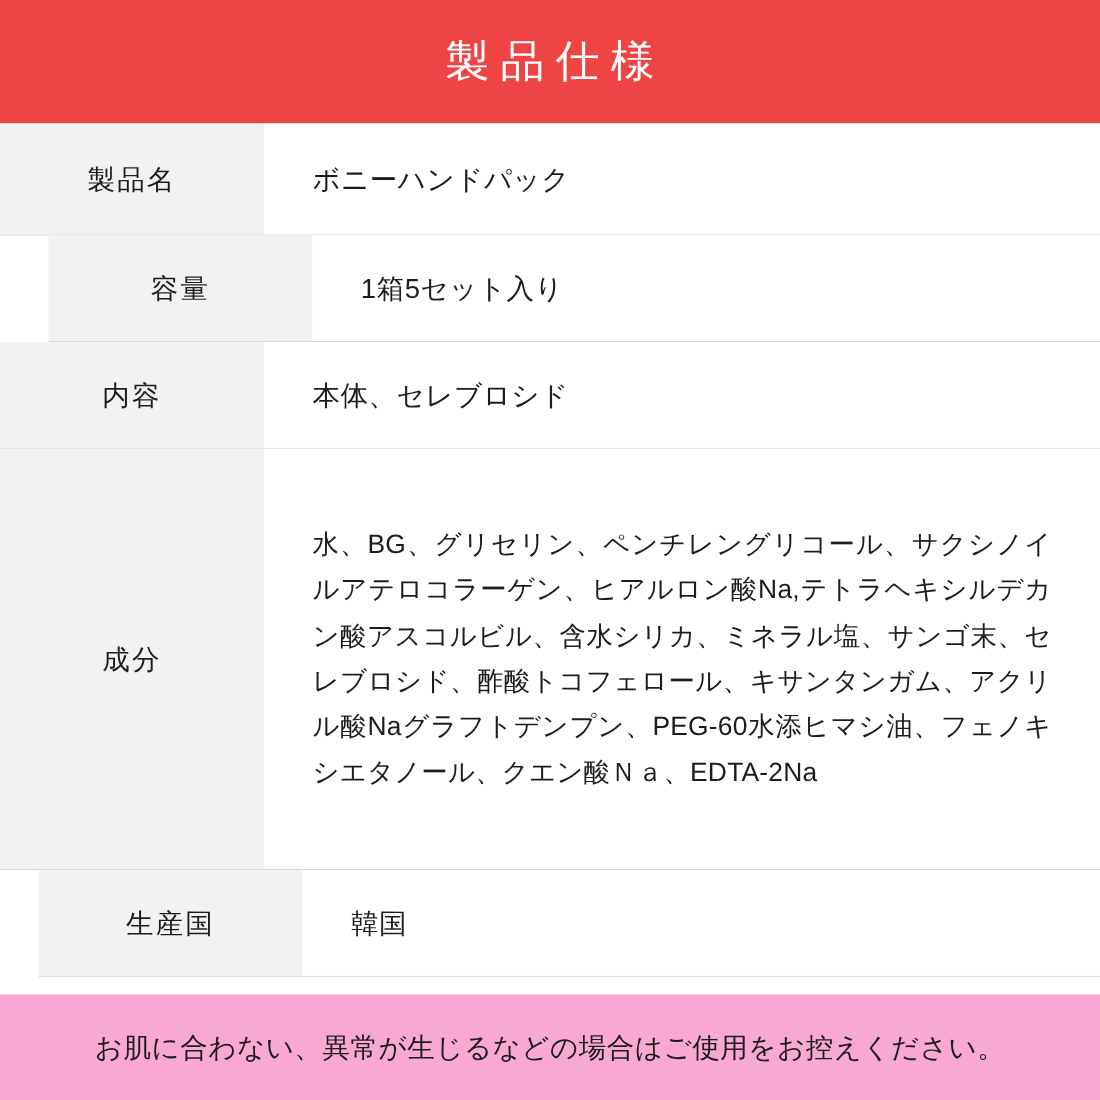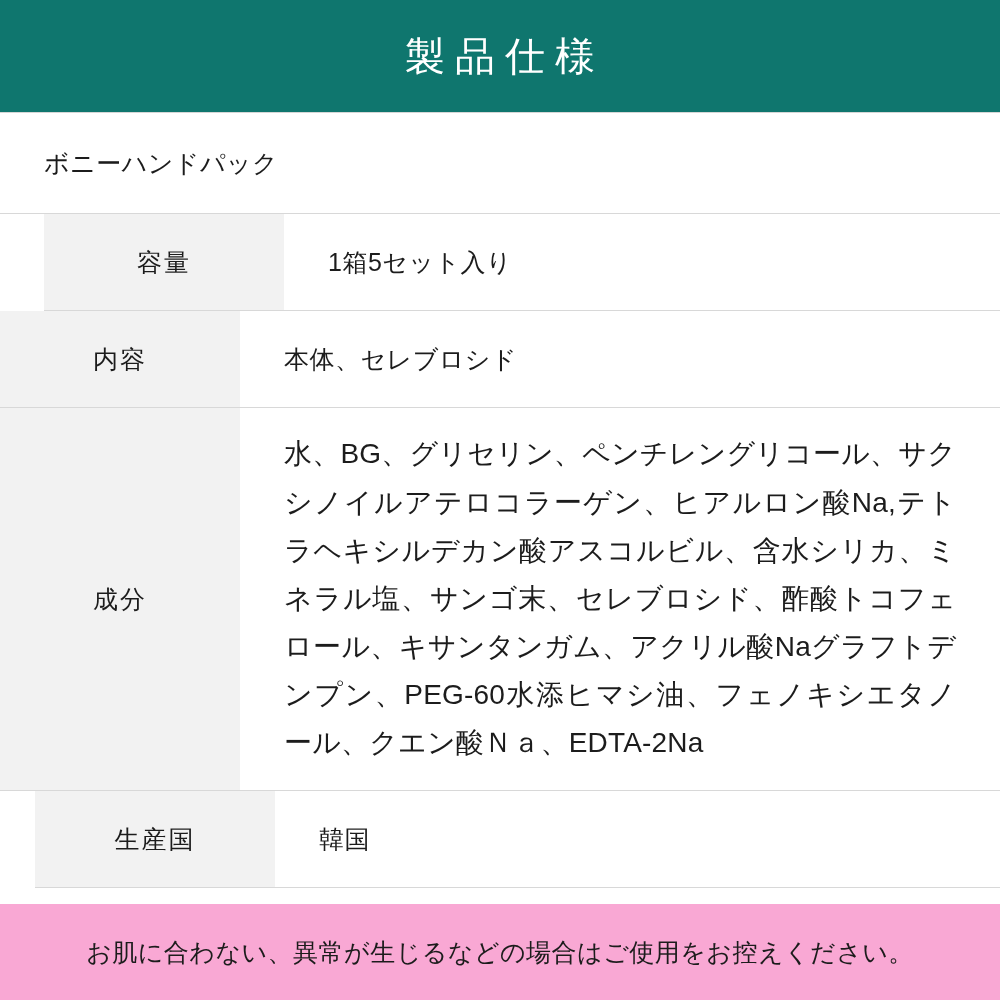--- a/index.html
+++ b/index.html
@@ -20,21 +20,21 @@
     height: 1000px;
     box-sizing: border-box;
     display: flex;
     flex-direction: column;
     background: #ffffff;
   }
 
   
   .spec-header {
     height: 112px;
-    background: #0f766e;
+    background: #ef4444;
     color: #ffffff;
     display: flex;
     align-items: center;
     justify-content: center;
     flex: 0 0 auto;
   }
   .spec-header-title {
     font-size: 40px;
     letter-spacing: 10px;
     font-weight: 400;
@@ -86,21 +86,21 @@
   .row-volume  { height: 96px; margin-left: 44px; }
   .row-content { height: 96px; }
   .row-country { height: 96px; }
 
   .row-ingredients { height: 382px; }
   .row-ingredients .spec-row-value {
     align-items: center;
     padding: 20px 44px 20px 44px;
   }
   .ingredients-text {
-    font-size: 28px;
+    font-size: 24px;
     line-height: 1.72;
     text-align: justify;
     text-justify: inter-character;
     letter-spacing: 0.2px;
     word-break: break-all;
   }
 
   
   .spec-footer {
     flex: 0 0 auto;
@@ -121,20 +121,21 @@
 
 <div class="spec-sheet">
 
   <div class="spec-header">
     <div class="spec-header-title">製品仕様</div>
   </div>
 
   <div class="spec-table">
 
     <div class="spec-row row-name">
+      <div class="spec-row-label">製品名</div>
       <div class="spec-row-value">ボニーハンドパック</div>
     </div>
 
     <div class="spec-row row-volume">
       <div class="spec-row-label">容量</div>
       <div class="spec-row-value">1箱5セット入り</div>
     </div>
 
     <div class="spec-row row-content">
       <div class="spec-row-label">内容</div>

